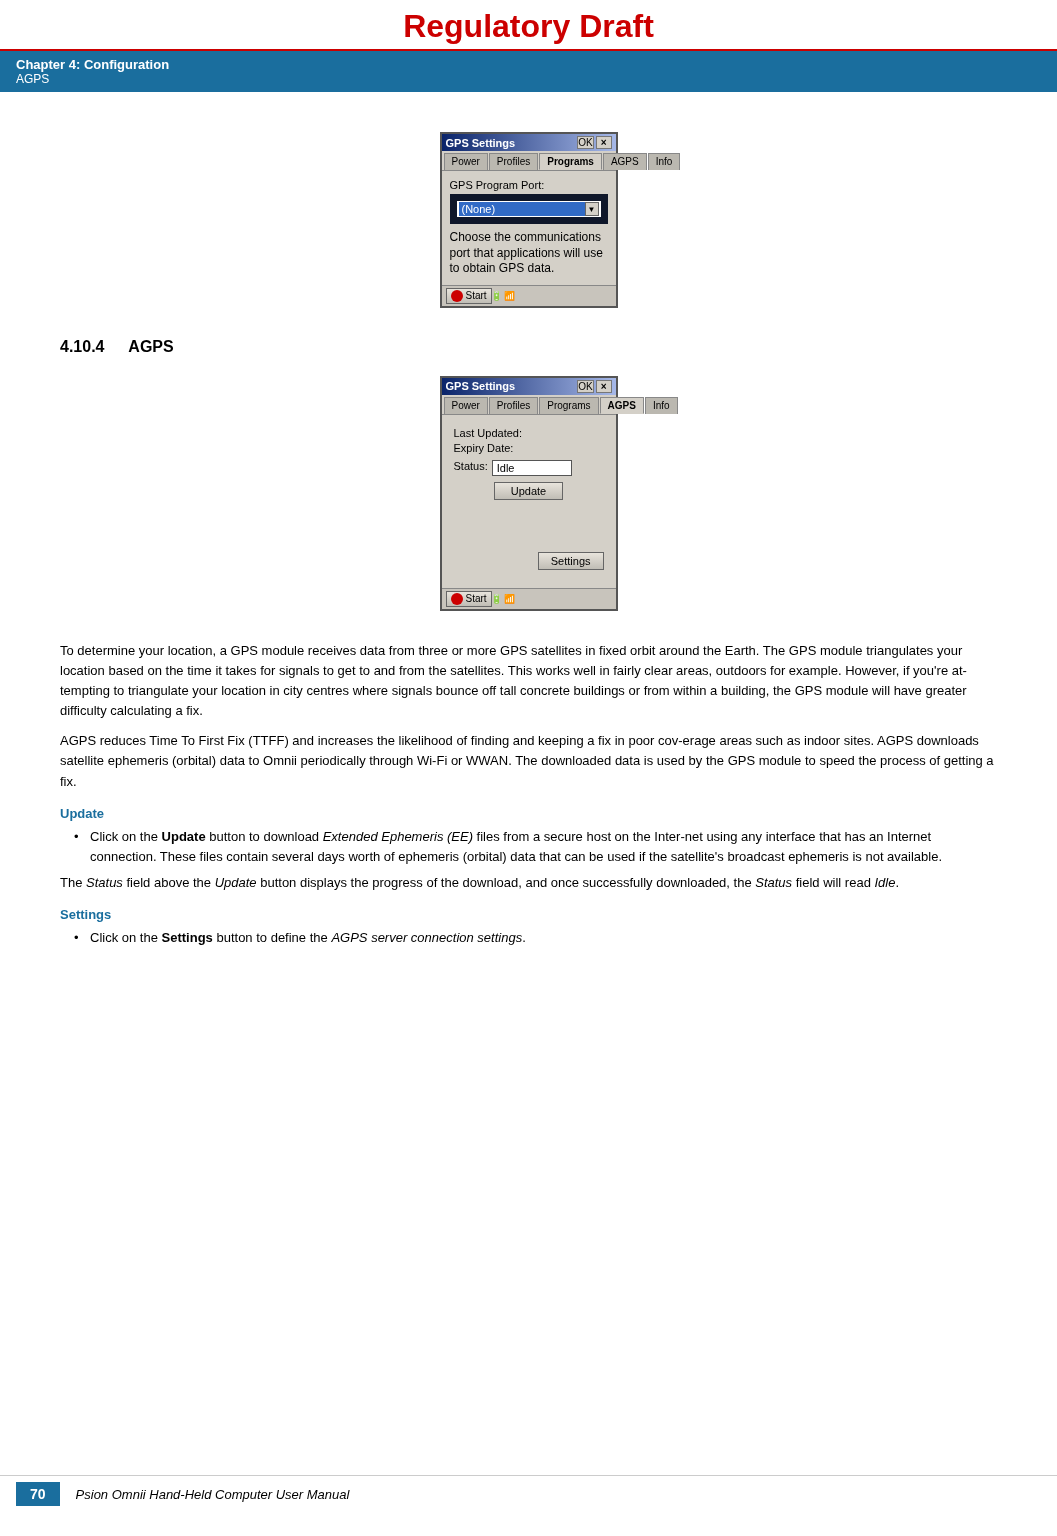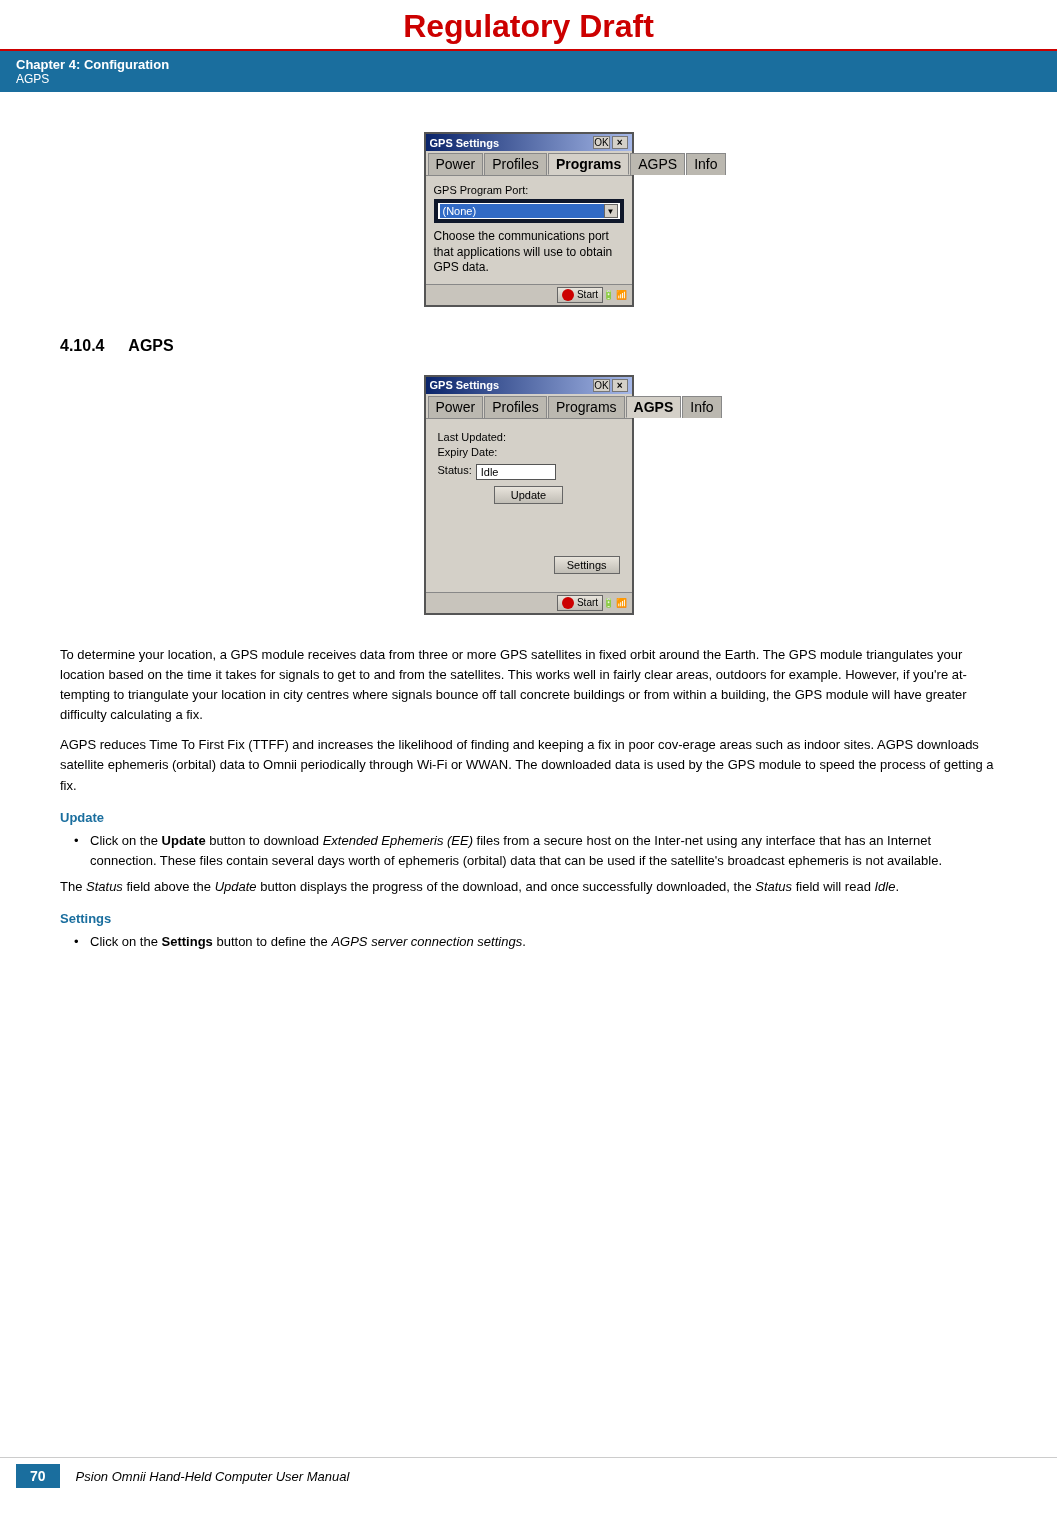--- a/index.html
+++ b/index.html
@@ -46,21 +46,21 @@
     
     .dialog-container {
       display: flex;
       justify-content: center;
       margin: 20px 0 30px 0;
     }
 
     .gps-dialog {
       border: 2px solid #555;
       background: #d4d0c8;
-      width: 210px;
+      width: 178px;
       font-family: 'Tahoma', Arial, sans-serif;
       font-size: 11px;
     }
 
     .dialog-titlebar {
       background: linear-gradient(to right, #0a246a, #a6b8e8);
       color: #fff;
       font-size: 11px;
       font-weight: bold;
       padding: 2px 4px;
@@ -98,21 +98,21 @@
       display: flex;
       background: #d4d0c8;
       border-bottom: 1px solid #888;
       padding: 2px 2px 0 2px;
     }
     .dialog-tab {
       padding: 2px 7px;
       border: 1px solid #888;
       border-bottom: none;
       background: #d4d0c8;
-      font-size: 14px;
+      font-size: 10px;
       cursor: pointer;
       margin-right: 1px;
     }
     .dialog-tab.active {
       background: #d4d0c8;
       border-bottom: 1px solid #d4d0c8;
       font-weight: bold;
       z-index: 1;
       position: relative;
     }
@@ -129,21 +129,21 @@
 
     .dialog-field-label {
       font-size: 11px;
       margin-bottom: 3px;
     }
 
     .dialog-dropdown {
       display: flex;
       align-items: center;
       background: #fff;
-      border: 4px solid #0f172a;
+      border: 7px solid #0f172a;
       padding: 1px 2px;
       margin-bottom: 6px;
       font-size: 11px;
     }
     .dialog-dropdown .dropdown-value {
       flex: 1;
       background: #316ac5;
       color: #fff;
       padding: 1px 3px;
       font-size: 11px;
@@ -164,21 +164,21 @@
       color: #000;
       line-height: 1.3;
     }
 
     
     .dialog-statusbar {
       background: #c8c4bc;
       padding: 2px 4px;
       display: flex;
       align-items: center;
-      justify-content: flex-end;
+      justify-content: flex-start;
       border-top: 1px solid #888;
     }
     .dialog-statusbar .start-btn {
       background: linear-gradient(to bottom, #e8e4dc, #c0bdb5);
       border: 1px solid #666;
       padding: 1px 4px;
       font-size: 10px;
       display: flex;
       align-items: center;
       gap: 3px;
@@ -283,21 +283,21 @@
     }
     .bullet-item::before {
       content: '•';
       position: absolute;
       left: -16px;
     }
 
     
     .page-footer {
       position: absolute;
-      bottom: 42px;
+      bottom: 24px;
       left: 0;
       right: 0;
       display: flex;
       align-items: center;
       padding: 6px 16px;
       border-top: 1px solid #ccc;
       text-align: right;
     }
     .page-footer .page-num {
       background: #1a6e9e;

